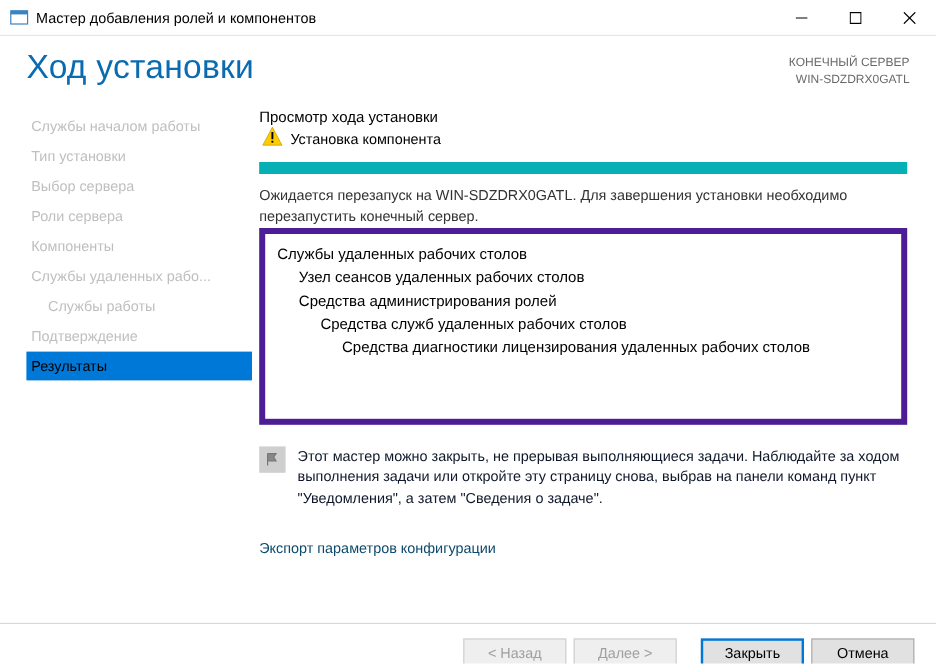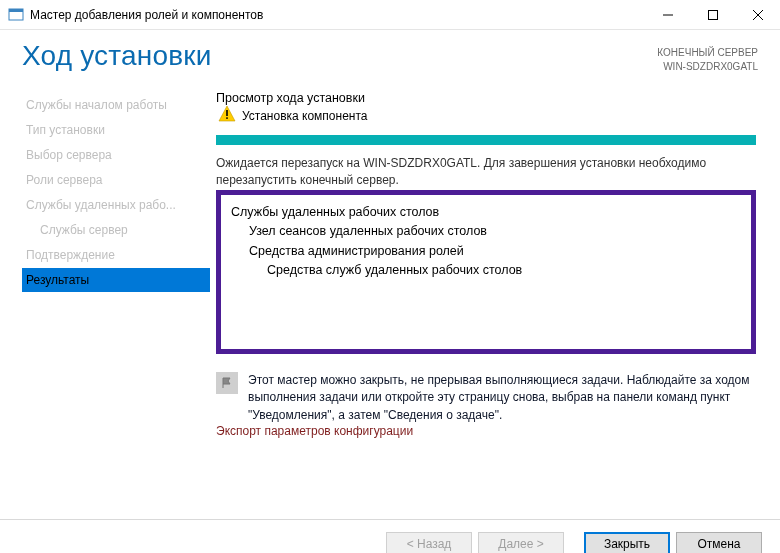--- a/index.html
+++ b/index.html
@@ -25,21 +25,21 @@
   .progress-inner { position: absolute; left: 0; top: 0; height: 100%; background: #06b0b4; width: 100%; }
   .status-msg { font-size: 12px; color: #333; line-height: 1.45; }
   .tree-box { border: 5px solid #4c1d95; padding: 8px 10px 30px 10px; font-size: 12.5px; line-height: 1.55; color: #000; height: 164px; }
   .tree-l0 { padding-left: 0; }
   .tree-l1 { padding-left: 18px; }
   .tree-l2 { padding-left: 36px; }
   .tree-l3 { padding-left: 54px; }
   .note-row { display: flex; gap: 10px; margin-top: 18px; align-items: flex-start; }
   .note-icon-box { width: 22px; height: 22px; background: #cfcfcf; display: flex; align-items: center; justify-content: center; flex-shrink: 0; font-weight: bold; color:#666; font-size: 11px;}
   .note-text { font-size: 12px; color: #0f172a; line-height: 1.45; }
-  .export-link { color: #7f1d1d; font-size: 12px; margin-top: 0; cursor: pointer; display: inline-block; }
+  .export-link { color: #0c4a6e; font-size: 12px; margin-top: 26px; cursor: pointer; display: inline-block; }
   .footer { border-top: 1px solid #d9d9d9; height: 48px; display: flex; align-items: center; justify-content: flex-end; padding: 0 18px; gap: 6px; }
   .btn { min-width: 86px; height: 24px; font-size: 12px; border: 1px solid #adadad; background: #e1e1e1; cursor: pointer; padding: 0 10px; }
   .btn:disabled { color: #a0a0a0; background: #efefef; border-color: #d0d0d0; cursor: default; }
   .btn.primary { border: 2px solid #0078d7; background: #e1e1e1; }
   .gap8 { width: 8px; }
 </style>
 </head>
 <body>
 
 <div class="titlebar">
@@ -77,22 +77,23 @@
     <div>WIN-SDZDRX0GATL</div>
   </div>
 </div>
 
 <div class="body-area">
   <div class="nav" id="nav-container">
       <div class="nav-item">Службы началом работы</div>
       <div class="nav-item">Тип установки</div>
       <div class="nav-item">Выбор сервера</div>
       <div class="nav-item">Роли сервера</div>
+      <div class="nav-item">Компоненты</div>
       <div class="nav-item">Службы удаленных рабо...</div>
-      <div class="nav-item sub">Службы сервер</div>
+      <div class="nav-item sub">Службы работы</div>
       <div class="nav-item">Подтверждение</div>
       <div class="nav-item active">Результаты</div>
     </div>
   <div class="main">
     <div class="section-heading">Просмотр хода установки</div>
     <div class="status-row">
       <span class="warn-icon">
         <svg width="18" height="18" viewBox="0 0 18 18">
             <polygon points="9,1 17,16 1,16" fill="#ffcc00" stroke="#c49a00" stroke-width="0.6"></polygon>
             <rect x="8.2" y="5" width="1.6" height="6" fill="#000"></rect>
@@ -103,20 +104,21 @@
     </div>
     <div class="progress-outer">
       <div class="progress-inner"></div>
     </div>
     <div class="status-msg">Ожидается перезапуск на WIN-SDZDRX0GATL. Для завершения установки необходимо перезапустить конечный сервер.</div>
     <div class="tree-box" id="tree-container">
         <div class="tree-l0">Службы удаленных рабочих столов</div>
         <div class="tree-l1">Узел сеансов удаленных рабочих столов</div>
         <div class="tree-l1">Средства администрирования ролей</div>
         <div class="tree-l2">Средства служб удаленных рабочих столов</div>
+        <div class="tree-l3">Средства диагностики лицензирования удаленных рабочих столов</div>
       </div>
     <div class="note-row">
       <div class="note-icon-box">
         <svg width="14" height="14" viewBox="0 0 14 14">
             <rect x="0" y="0" width="14" height="14" fill="#cfcfcf"></rect>
             <path d="M3 2 L3 12 M3 2 L10 2 L8 5 L10 8 L3 8" fill="#888" stroke="#777" stroke-width="1"></path>
           </svg>
       </div>
       <div class="note-text">Этот мастер можно закрыть, не прерывая выполняющиеся задачи. Наблюдайте за ходом выполнения задачи или откройте эту страницу снова, выбрав на панели команд пункт "Уведомления", а затем "Сведения о задаче".</div>
     </div>

